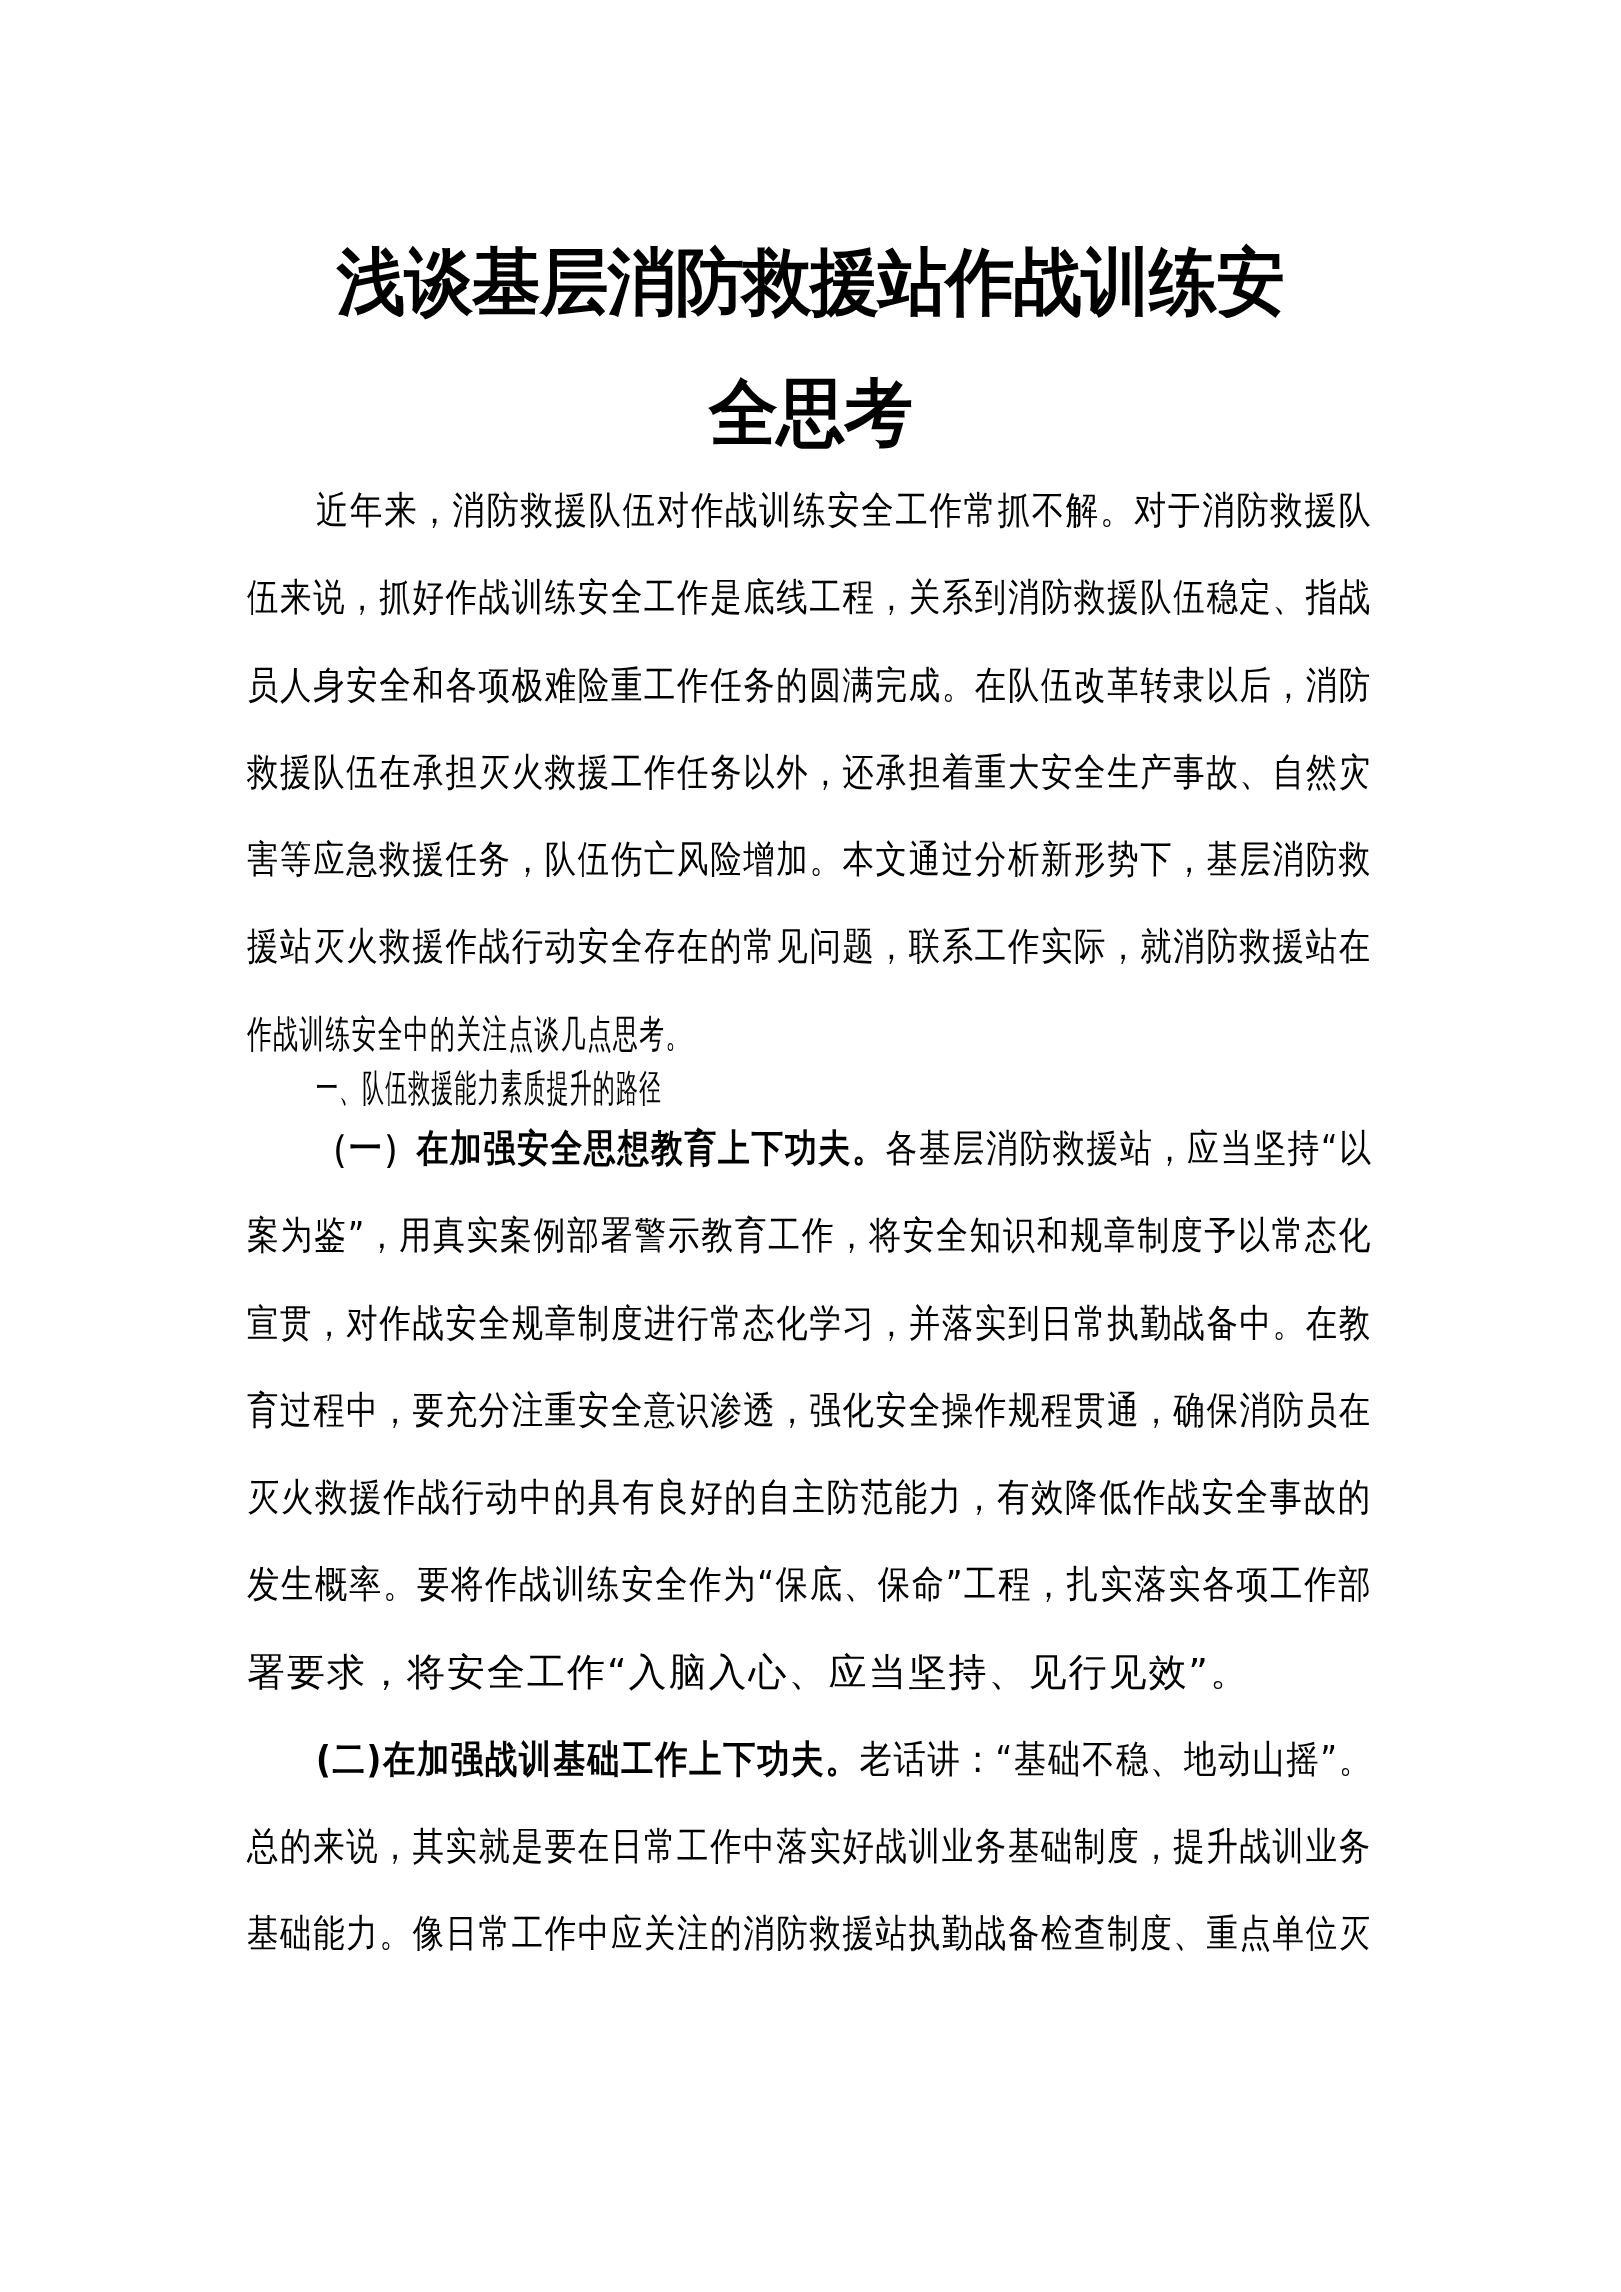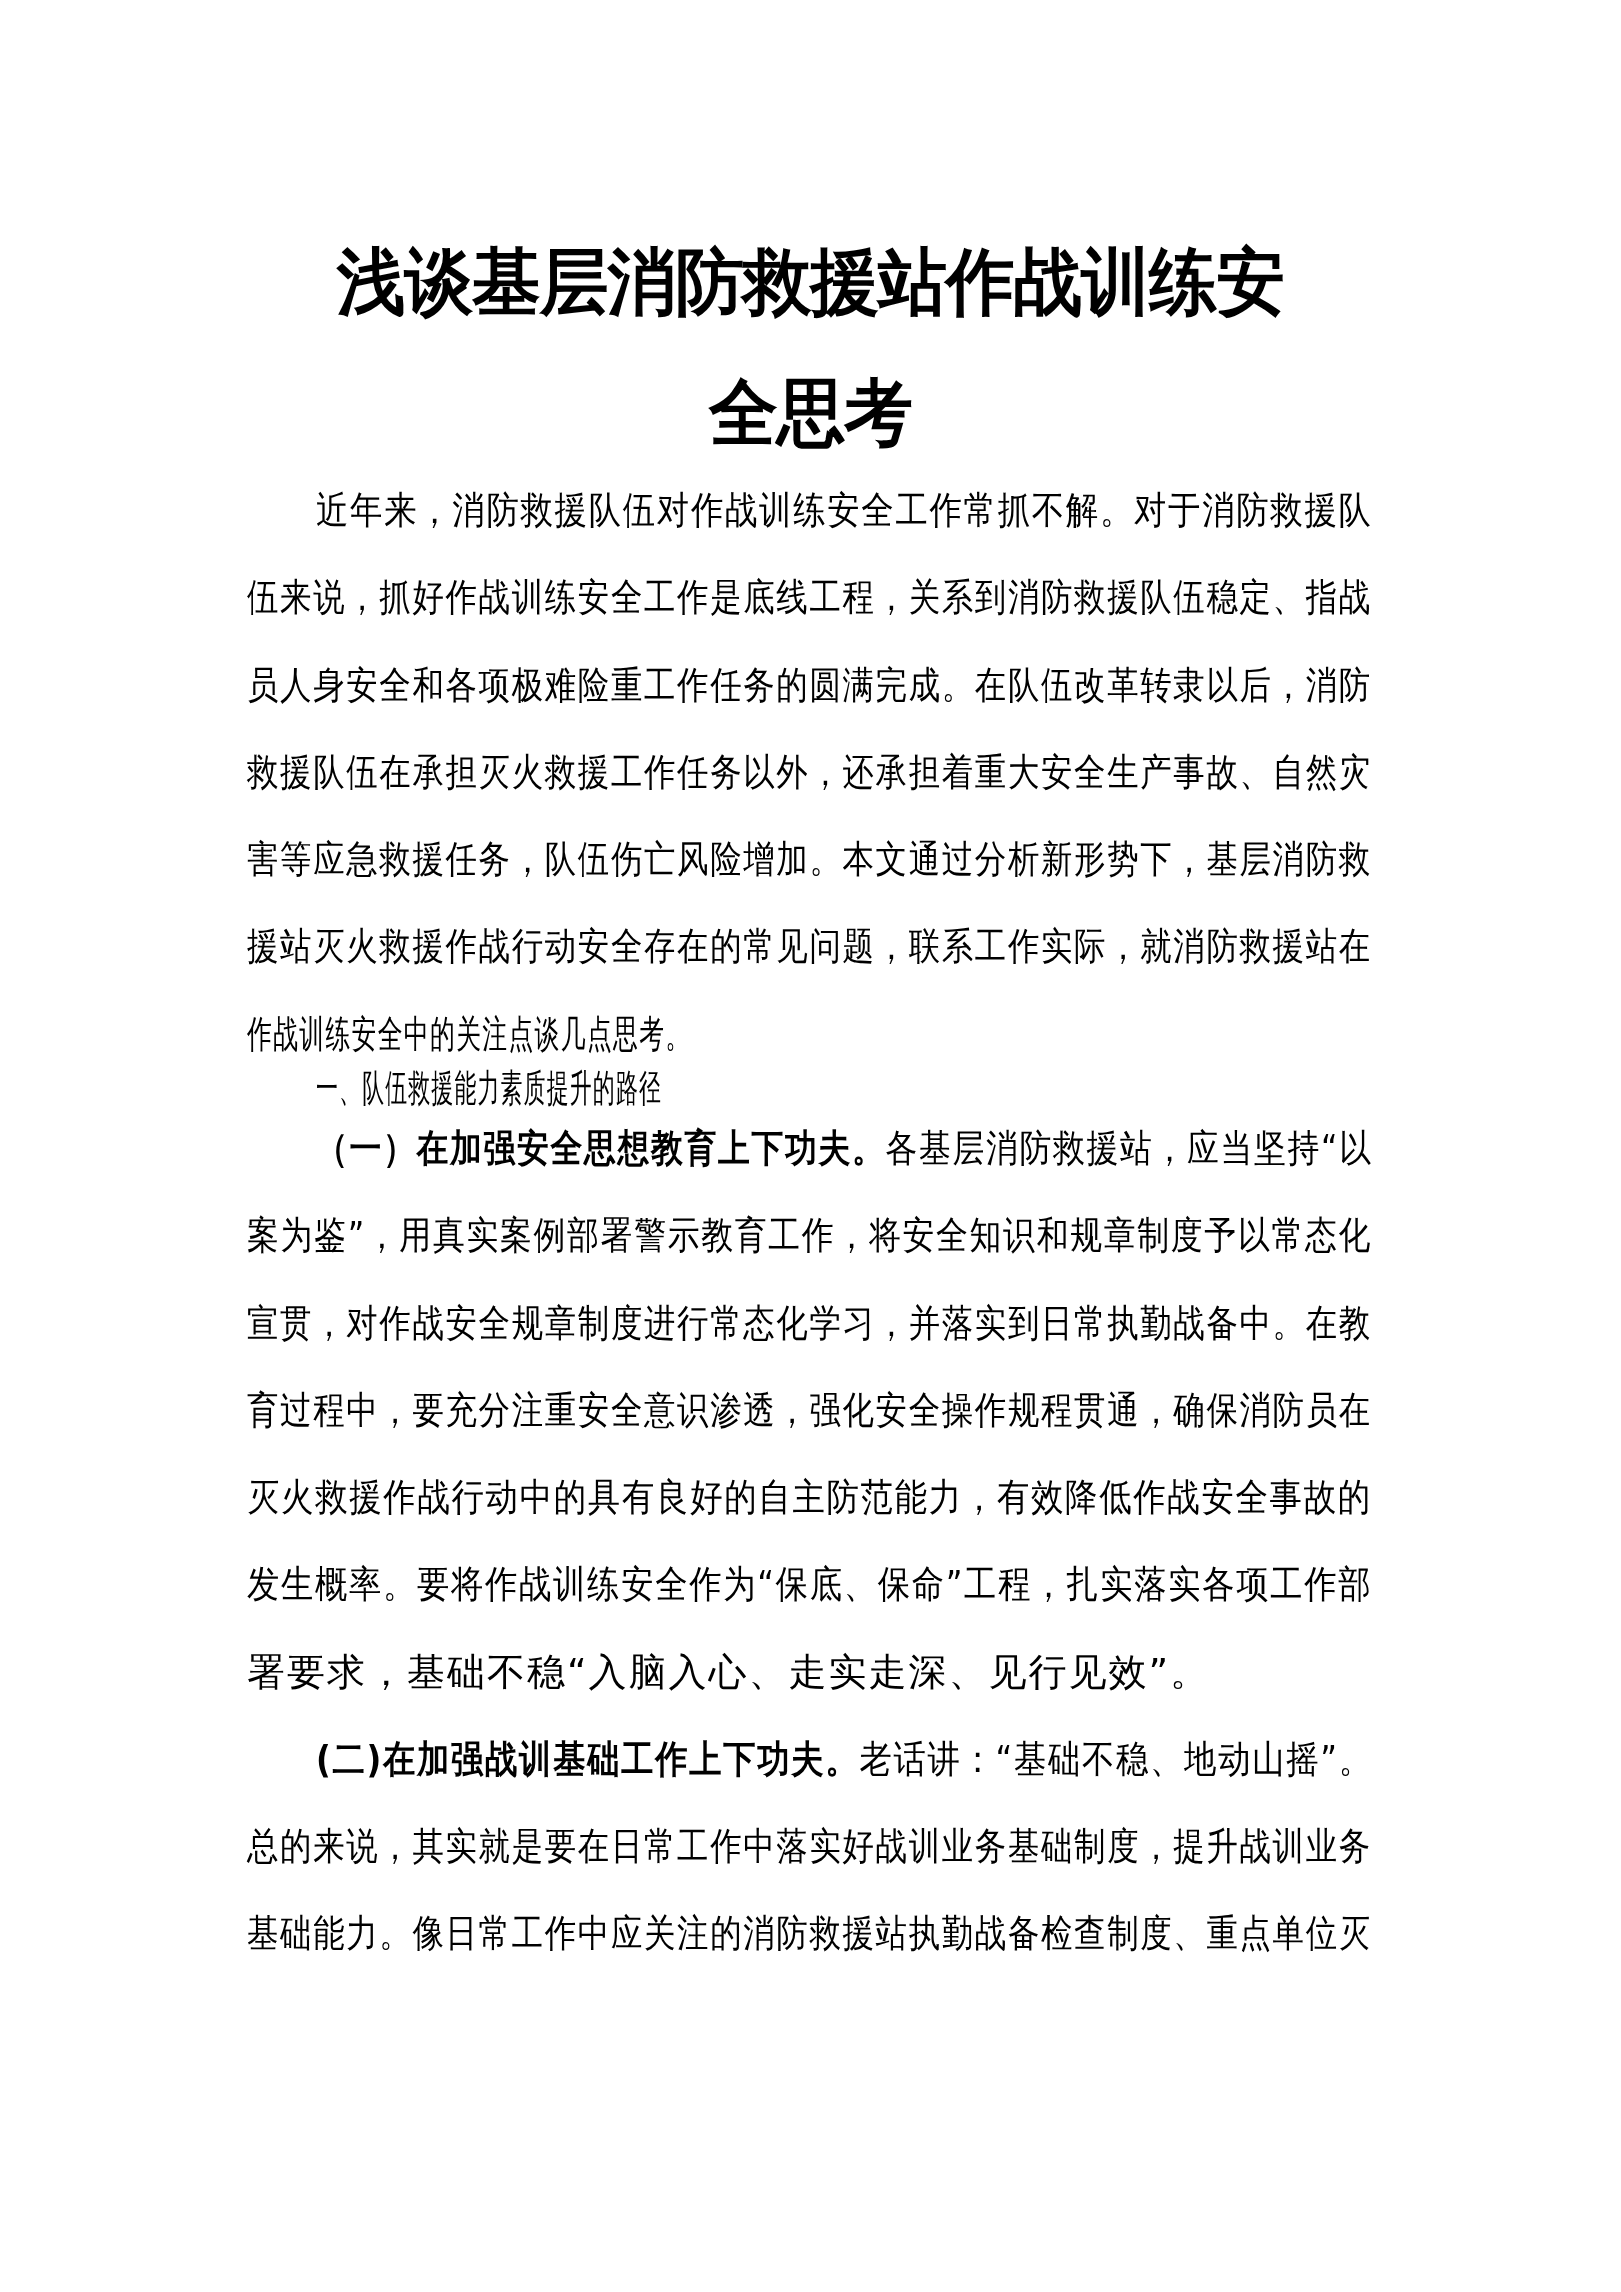--- a/index.html
+++ b/index.html
@@ -39,19 +39,19 @@
       <div class="line" style="top: 835px; transform: scaleX(0.827116);"><span>害等应急救援任务，队伍伤亡风险增加。本文通过分析新形势下，基层消防救</span></div>
       <div class="line" style="top: 922px; transform: scaleX(0.827116);"><span>援站灭火救援作战行动安全存在的常见问题，联系工作实际，就消防救援站在</span></div>
       <div class="line" style="top: 1010px; transform: scaleX(0.653621);"><span>作战训练安全中的关注点谈几点思考。</span></div>
       <div class="line heading" style="top: 1064px; transform: scaleX(0.576724);"><span>一、队伍救援能力素质提升的路径</span></div>
       <div class="line indent" style="top: 1124px; transform: scaleX(0.837587);"><b>（一）在加强安全思想教育上下功夫。</b><span>各基层消防救援站，应当坚持“以</span></div>
       <div class="line" style="top: 1211px; transform: scaleX(0.838545);"><span>案为鉴”，用真实案例部署警示教育工作，将安全知识和规章制度予以常态化</span></div>
       <div class="line" style="top: 1299px; transform: scaleX(0.827116);"><span>宣贯，对作战安全规章制度进行常态化学习，并落实到日常执勤战备中。在教</span></div>
       <div class="line" style="top: 1386px; transform: scaleX(0.827116);"><span>育过程中，要充分注重安全意识渗透，强化安全操作规程贯通，确保消防员在</span></div>
       <div class="line" style="top: 1473px; transform: scaleX(0.85218);"><span>灭火救援作战行动中的具有良好的自主防范能力，有效降低作战安全事故的</span></div>
       <div class="line" style="top: 1560px; transform: scaleX(0.850295);"><span>发生概率。要将作战训练安全作为“保底、保命”工程，扎实落实各项工作部</span></div>
-      <div class="line" style="top: 1648px; transform: scaleX(0.999655);"><span>署要求，基础不稳“入脑入心、走实走深、见行见效”。</span></div>
+      <div class="line" style="top: 1648px; transform: scaleX(0.999655);"><span>署要求，将安全工作“入脑入心、应当坚持、见行见效”。</span></div>
       <div class="line indent" style="top: 1735px; transform: scaleX(0.850746);"><b>(二)在加强战训基础工作上下功夫。</b><span>老话讲：“基础不稳、地动山摇”。</span></div>
       <div class="line" style="top: 1822px; transform: scaleX(0.827116);"><span>总的来说，其实就是要在日常工作中落实好战训业务基础制度，提升战训业务</span></div>
       <div class="line" style="top: 1909px; transform: scaleX(0.827116);"><span>基础能力。像日常工作中应关注的消防救援站执勤战备检查制度、重点单位灭</span></div>
     </div>
 </div>
 
 
 </body></html>

